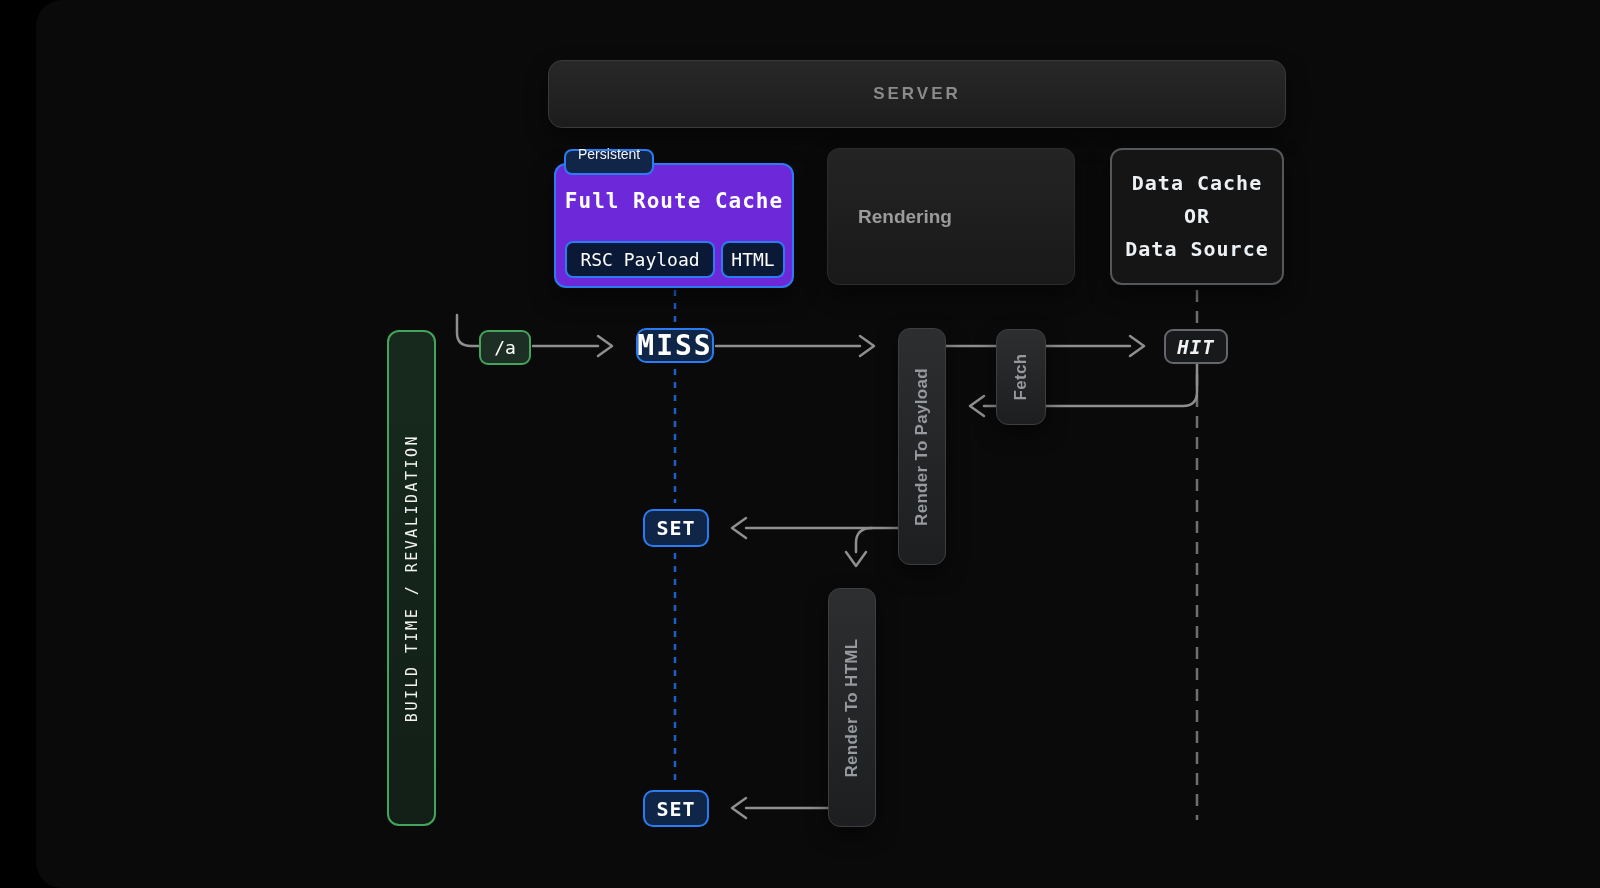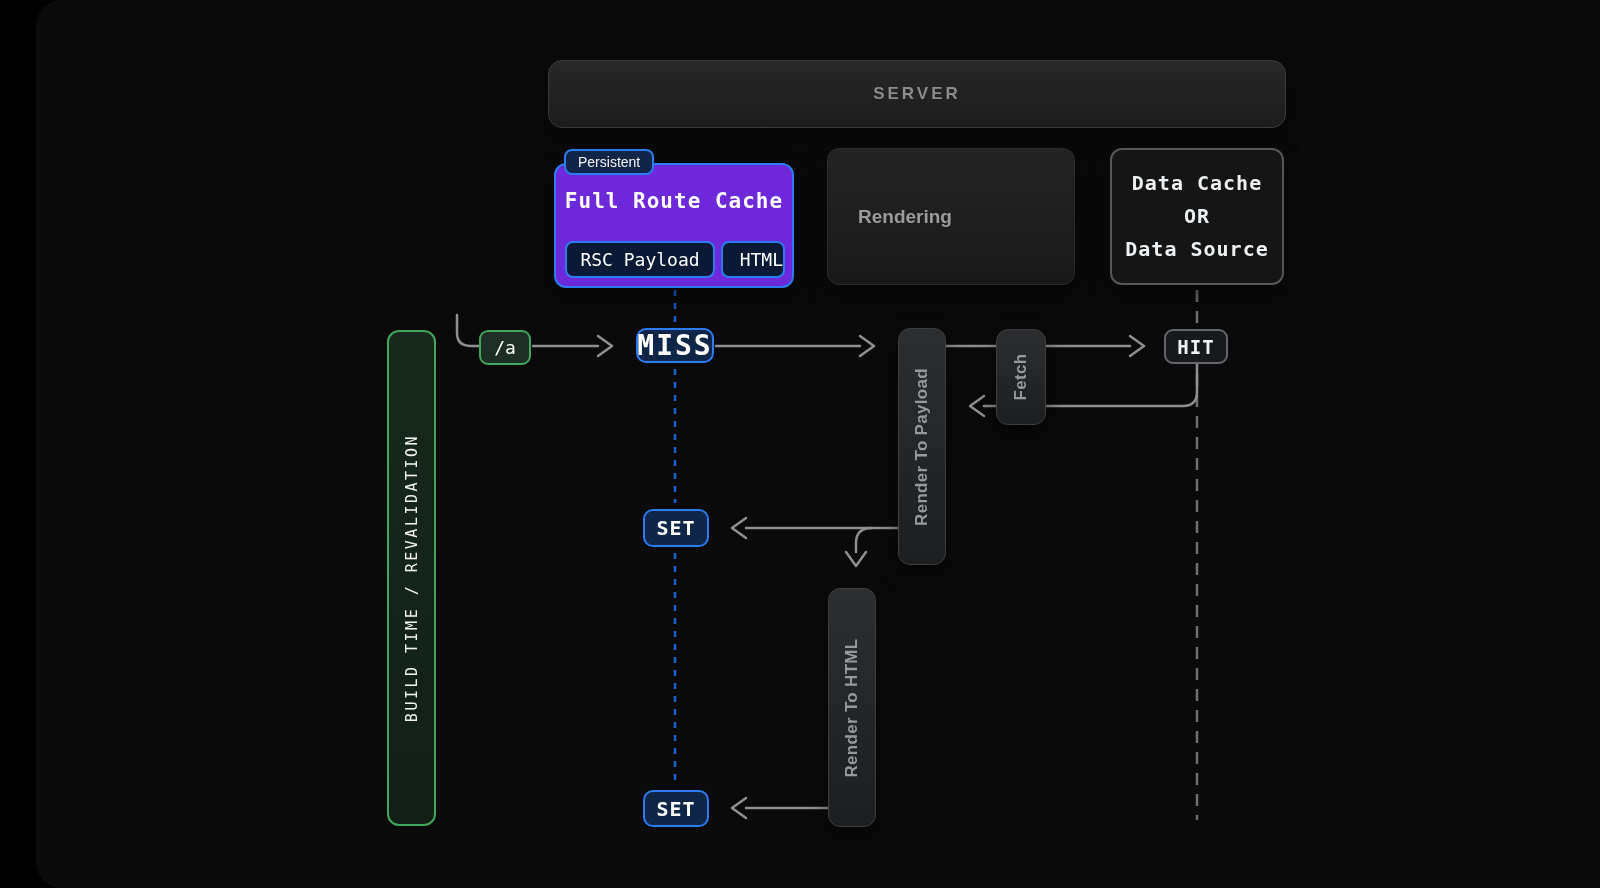--- a/index.html
+++ b/index.html
@@ -30,24 +30,24 @@
   .frc-title{
     position:absolute;left:0;top:24px;width:100%;text-align:center;
     color:#fff;font-weight:bold;font-size:21px;letter-spacing:1px;
   }
   .chip{
     position:absolute;bottom:8px;height:37px;border-radius:8px;box-sizing:border-box;
     background:#0a1a36;border:2px solid #2b7cf0;display:flex;align-items:center;justify-content:center;
     color:#fff;font-size:18px;
   }
   .chip.rsc{left:9px;width:150px;}
-  .chip.html{left:165px;width:64px;justify-content:flex-end;}
+  .chip.html{left:165px;width:64px;}
   .badge{
     left:528px;top:149px;height:24px;border-radius:8px;box-sizing:border-box;
-    background:#112549;border:2px solid #2b7cf0;display:flex;align-items:center;
+    background:#112549;border:2px solid #2b7cf0;display:flex;align-items:flex-end;
     padding:11px 12px;color:#f5f5f5;font-size:14px;z-index:3;
   }
   .rendering-box{
     left:791px;top:148px;width:248px;height:137px;border-radius:12px;
     background:linear-gradient(180deg,#242424,#191919);border:1px solid #2c2c2c;
     display:flex;align-items:center;box-sizing:border-box;padding-left:30px;
     color:#9b9b9b;font-weight:bold;font-size:19px;
     box-shadow:0 10px 22px rgba(0,0,0,.45);
   }
   .datacache-box{
@@ -69,21 +69,21 @@
   .timeline-bar .vlabel{color:#f2f2f2;font-size:15px;letter-spacing:2.5px;}
   
   .node{
     display:flex;align-items:center;justify-content:center;box-sizing:border-box;
     font-weight:bold;color:#fff;border-radius:10px;
   }
   .node--green{left:443px;top:330px;width:52px;height:35px;border:2px solid #43a45c;background:#1d2e24;border-radius:9px;font-size:18px;font-weight:500;}
   .node--miss{left:600px;top:328px;width:78px;height:35px;border:2px solid #2b7cf0;background:#102649;font-size:28px;letter-spacing:2px;}
   .node--set1{left:607px;top:509px;width:66px;height:38px;border:2px solid #2b7cf0;background:#102649;font-size:20px;letter-spacing:1px;}
   .node--set2{left:607px;top:790px;width:66px;height:37px;border:2px solid #2b7cf0;background:#102649;font-size:20px;letter-spacing:1px;}
-  .node--hit{left:1128px;top:329px;width:64px;height:35px;border:2px solid #63666a;background:#17191b;border-radius:9px;color:#eef2f4;font-size:19px;letter-spacing:1px;}
+  .node--hit{left:1128px;top:329px;width:64px;height:35px;border:2px solid #63666a;background:#17191b;border-radius:9px;color:#eef2f4;font-size:19px;letter-spacing:1px;font-style:italic;}
   
   .vbox{
     border-radius:12px;box-sizing:border-box;
     background:linear-gradient(180deg,#2c2e30,#1c1e20);border:1px solid #3c3e41;
     box-shadow:0 8px 20px rgba(0,0,0,.5);
   }
   .vbox .vlabel{color:#96999d;font-weight:bold;font-size:17px;letter-spacing:.3px;}
   .vbox--rtp{left:862px;top:328px;width:48px;height:237px;}
   .vbox--fetch{left:960px;top:329px;width:50px;height:96px;}
   .vbox--rth{left:792px;top:588px;width:48px;height:239px;}

